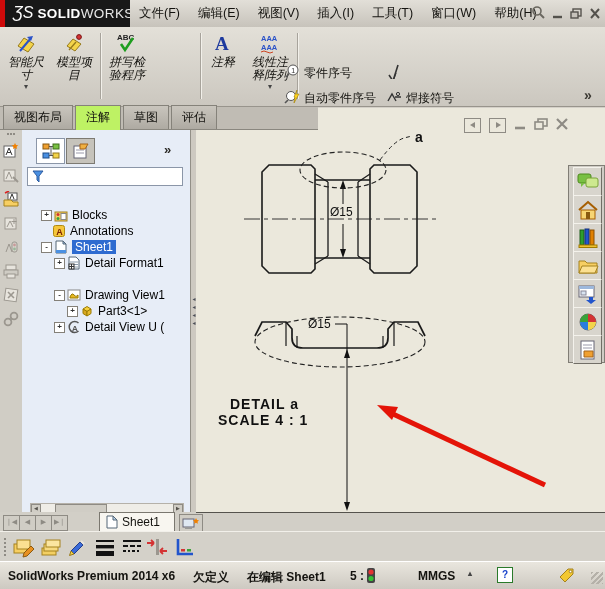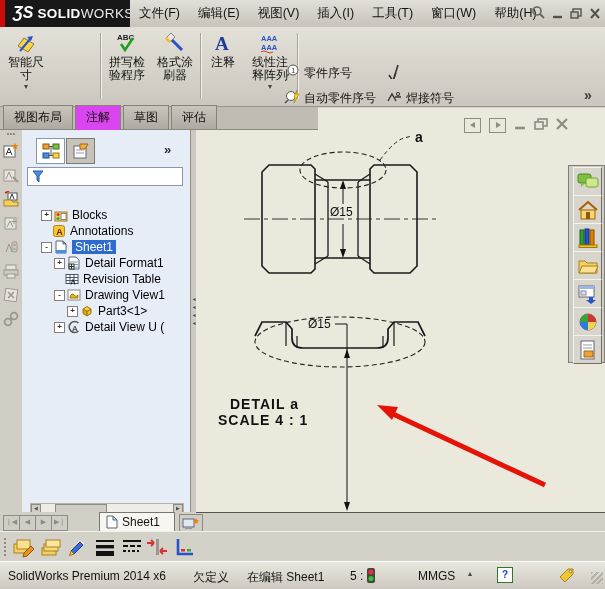--- a/index.html
+++ b/index.html
@@ -3,44 +3,44 @@
 <meta charset="utf-8">
 <style>
   html,body{margin:0;padding:0;background:#888;}
   #app{position:relative;width:605px;height:589px;background:#d4d0c8;overflow:hidden;
        font-family:"Liberation Sans",sans-serif;-webkit-font-smoothing:antialiased;}
   .abs{position:absolute;}
   
   .titlebar{left:0;top:0;width:605px;height:27px;background:#181818;}
   .redstripe{left:0;top:0;width:5px;height:27px;background:#cf0a0a;}
   .brand{left:13px;top:4px;color:#fff;display:flex;align-items:baseline;}
-  .brand .mark{font-weight:bold;font-style:italic;font-size:16px;margin-right:4px;}
+  .brand .mark{font-weight:normal;font-style:italic;font-size:16px;margin-right:4px;}
   .brand .b1{font-weight:bold;font-size:13.5px;letter-spacing:.4px;}
   .brand .b2{font-weight:normal;font-size:13.5px;letter-spacing:.4px;color:#e8e8e8;}
   .menubar{left:130px;top:0;width:475px;height:27px;
     background:linear-gradient(#e2dfd8,#c7c3bb);display:flex;align-items:center;}
   .menu-item{padding:0 9px;font-size:12.5px;color:#14130f;cursor:default;}
   .win-ctl{right:4px;top:5px;display:flex;align-items:center;gap:7px;}
   
   .ribbon{left:0;top:27px;width:605px;height:79px;border-bottom:1px solid #98948c;
     background:linear-gradient(#e3e0d8,#cbc7bf);}
   .rbtn{position:absolute;top:3px;height:72px;display:flex;flex-direction:column;align-items:center;}
   .rbtn .ric{height:26px;display:flex;align-items:center;justify-content:center;text-align:center;}
-  .rbtn .rl{font-size:12px;line-height:13px;color:#14130f;white-space:nowrap;}
+  .rbtn .rl{font-size:12px;line-height:13px;color:#14130f;white-space:nowrap;font-style:italic;}
   .rdrop{font-size:8px;color:#444;line-height:8px;margin-top:1px;}
   .rsep{position:absolute;top:6px;width:1px;height:66px;background:#a7a39b;border-right:1px solid #f2f0ea;}
   .sbtn{position:absolute;height:20px;display:flex;align-items:center;gap:4px;}
   .sbtn .sl{font-size:12px;color:#14130f;white-space:nowrap;}
   .chev{font-size:14px;font-weight:bold;color:#3c3a34;}
   
   .tabstrip{left:0;top:107px;width:318px;height:23px;background:#c0bcb4;z-index:4;
     border-bottom:1px solid #8a877f;display:flex;align-items:flex-end;padding-left:3px;box-sizing:border-box;}
   .ctab{font-size:12px;color:#14130f;padding:3px 10px 3px;margin-right:2px;
     background:linear-gradient(#c9c5bd,#aeaaa2);border:1px solid #85827a;border-bottom:none;}
-  .ctab.active{background:#d946ef;padding-bottom:4px;margin-bottom:-1px;}
+  .ctab.active{background:#bef264;padding-bottom:4px;margin-bottom:-1px;}
   
   .leftstrip{left:0;top:130px;width:22px;height:382px;background:#d0cdc5;border-right:1px solid #a19e96;}
   .gripdots{left:7px;top:3px;width:8px;height:4px;border-top:2px dotted #8e8b84;}
   .lsi{position:absolute;left:3px;width:16px;height:16px;}
   
   .panel{left:22px;top:130px;width:168px;height:382px;background:#e7edf7;overflow:hidden;}
   .ptab{position:absolute;top:8px;width:27px;height:24px;border:1px solid #8b96a8;
     display:flex;align-items:center;justify-content:center;background:#fff;}
   .ptab.pressed{background:#c6c3bb;border-color:#7d7a72;}
   .pchev{position:absolute;top:12px;left:142px;font-size:13px;font-weight:bold;color:#2c2a26;}
@@ -79,21 +79,21 @@
     padding-left:6px;box-sizing:border-box;font-size:12px;color:#14130f;}
   .addsheet{position:absolute;left:179px;top:2px;width:22px;height:16px;background:#d0cdc5;
     border:1px solid #8e8b84;display:flex;align-items:center;justify-content:center;}
   
   .btoolbar{left:0;top:531px;width:605px;height:30px;background:#d4d1c9;border-top:1px solid #f2f0ea;}
   .bdots{left:4px;top:6px;width:3px;height:18px;border-left:2px dotted #8e8b84;}
   .bic{position:absolute;top:4px;width:22px;height:22px;}
   
   .statusbar{left:0;top:561px;width:605px;height:28px;background:linear-gradient(#e9e6de,#ccc8c0);
     border-top:1px solid #fff;font-size:12px;color:#14130f;}
-  .sitem{position:absolute;top:7px;white-space:nowrap;}
+  .sitem{position:absolute;top:7px;white-space:nowrap;font-weight:bold;}
   .helpbox{position:absolute;left:497px;top:5px;width:14px;height:14px;background:#fff;border:1px solid #2a7a2a;
     color:#1a44cc;font:bold 10px/14px "Liberation Sans",sans-serif;text-align:center;}
   .grip{position:absolute;right:2px;top:10px;width:12px;height:12px;
     background:repeating-linear-gradient(135deg,#b5b1a9 0 2px,transparent 2px 4px);}
 </style>
 </head>
 <body>
 
 <div id="app">
 
@@ -137,41 +137,41 @@
           <svg width="24" height="24">
             <path d="M4,15 10,7 20,13 14,21 Z" fill="#f3d44a" stroke="#96791c"></path>
             <path d="M6,20 L17,7" stroke="#2a52c8" stroke-width="2"></path>
             <path d="M19,5 l-6,1 4,4 z" fill="#2a52c8"></path>
           </svg>
         </span>
       <span class="rl">智能尺</span>
       <span class="rl">寸</span>
       <span class="rdrop">▾</span>
     </div>
+    <div class="rbtn" style="left:50px;width:48px">
+      <span class="ric">
+          <svg width="24" height="24">
+            <path d="M5,15 11,8 19,13 13,20 Z" fill="#f3d44a" stroke="#96791c"></path>
+            <circle cx="17" cy="6" r="2.4" fill="#d43333" stroke="#7a1414"></circle>
+            <path d="M7,19 L14,11" stroke="#96791c" stroke-width="1.4"></path>
+          </svg>
+        </span>
+      <span class="rl">模型项</span>
+      <span class="rl">目</span>
+    </div>
     <div class="rsep" style="left:100px"></div>
     <div class="rbtn" style="left:103px;width:48px">
       <span class="ric">
           <svg width="24" height="24">
             <text x="2" y="9" font-size="8" font-weight="bold" fill="#222">ABC</text>
             <path d="M6,13 L10,19 L18,7" stroke="#1f9e1f" stroke-width="2.6" fill="none"></path>
           </svg>
         </span>
       <span class="rl">拼写检</span>
       <span class="rl">验程序</span>
-    </div>
-    <div class="rbtn" style="left:151px;width:48px">
-      <span class="ric">
-          <svg width="24" height="24">
-            <path d="M3,7 L8,2 L12,6 L7,11 Z" fill="#e9e6df" stroke="#8a877f"></path>
-            <path d="M9,9 L19,19" stroke="#2a52c8" stroke-width="3"></path>
-            <path d="M3,7 L7,11" stroke="#f0c030" stroke-width="3"></path>
-          </svg>
-        </span>
-      <span class="rl">格式涂</span>
-      <span class="rl">刷器</span>
     </div>
     <div class="rsep" style="left:200px"></div>
     <div class="rbtn" style="left:203px;width:40px">
       <span class="ric">
           <svg width="24" height="24">
             <text x="4" y="19" font-size="19" font-weight="bold" fill="#1e3a9e" font-family="Liberation Serif,serif">A</text>
           </svg>
         </span>
       <span class="rl">注释</span>
     </div>
@@ -462,29 +462,20 @@
     <div class="trow" style="top:125px;padding-left:30px">
       <span class="exp">+</span>
       <span class="ticon"><svg width="14" height="14">
             <path d="M2,1 h7 l3,3 v9 h-10 z" fill="#fff" stroke="#567"></path>
             <path d="M3,6 h8 M3,8.5 h8 M3,11 h8" stroke="#8899aa"></path>
             <rect x="2" y="8" width="5" height="5" fill="#fff" stroke="#333"></rect>
             <path d="M2,10.5 h5 M4.5,8 v5" stroke="#333"></path>
           </svg></span>
       <span class="tlabel">Detail Format1</span>
     </div>
-    <div class="trow" style="top:141px;padding-left:30px">
-      <span class="exp sp"></span>
-      <span class="ticon"><svg width="14" height="14">
-            <rect x="1" y="2.5" width="12" height="9" fill="#fff" stroke="#456"></rect>
-            <path d="M1,5.5 h12 M1,8.5 h12 M5,2.5 v9 M9,2.5 v9" stroke="#456"></path>
-            <path d="M6,12.5 l2,-5 2,5" stroke="#222" fill="none"></path>
-          </svg></span>
-      <span class="tlabel">Revision Table</span>
-    </div>
     <div class="trow" style="top:157px;padding-left:30px">
       <span class="exp">-</span>
       <span class="ticon"><svg width="14" height="14">
             <rect x="1" y="2" width="12" height="10" fill="#fff" stroke="#888"></rect>
             <path d="M3,9 q2,-5 4,-2 t4,0 v3 h-8 z" fill="#e8b820" stroke="#9a7a00"></path>
           </svg></span>
       <span class="tlabel">Drawing View1</span>
     </div>
     <div class="trow" style="top:173px;padding-left:43px">
       <span class="exp">+</span>

